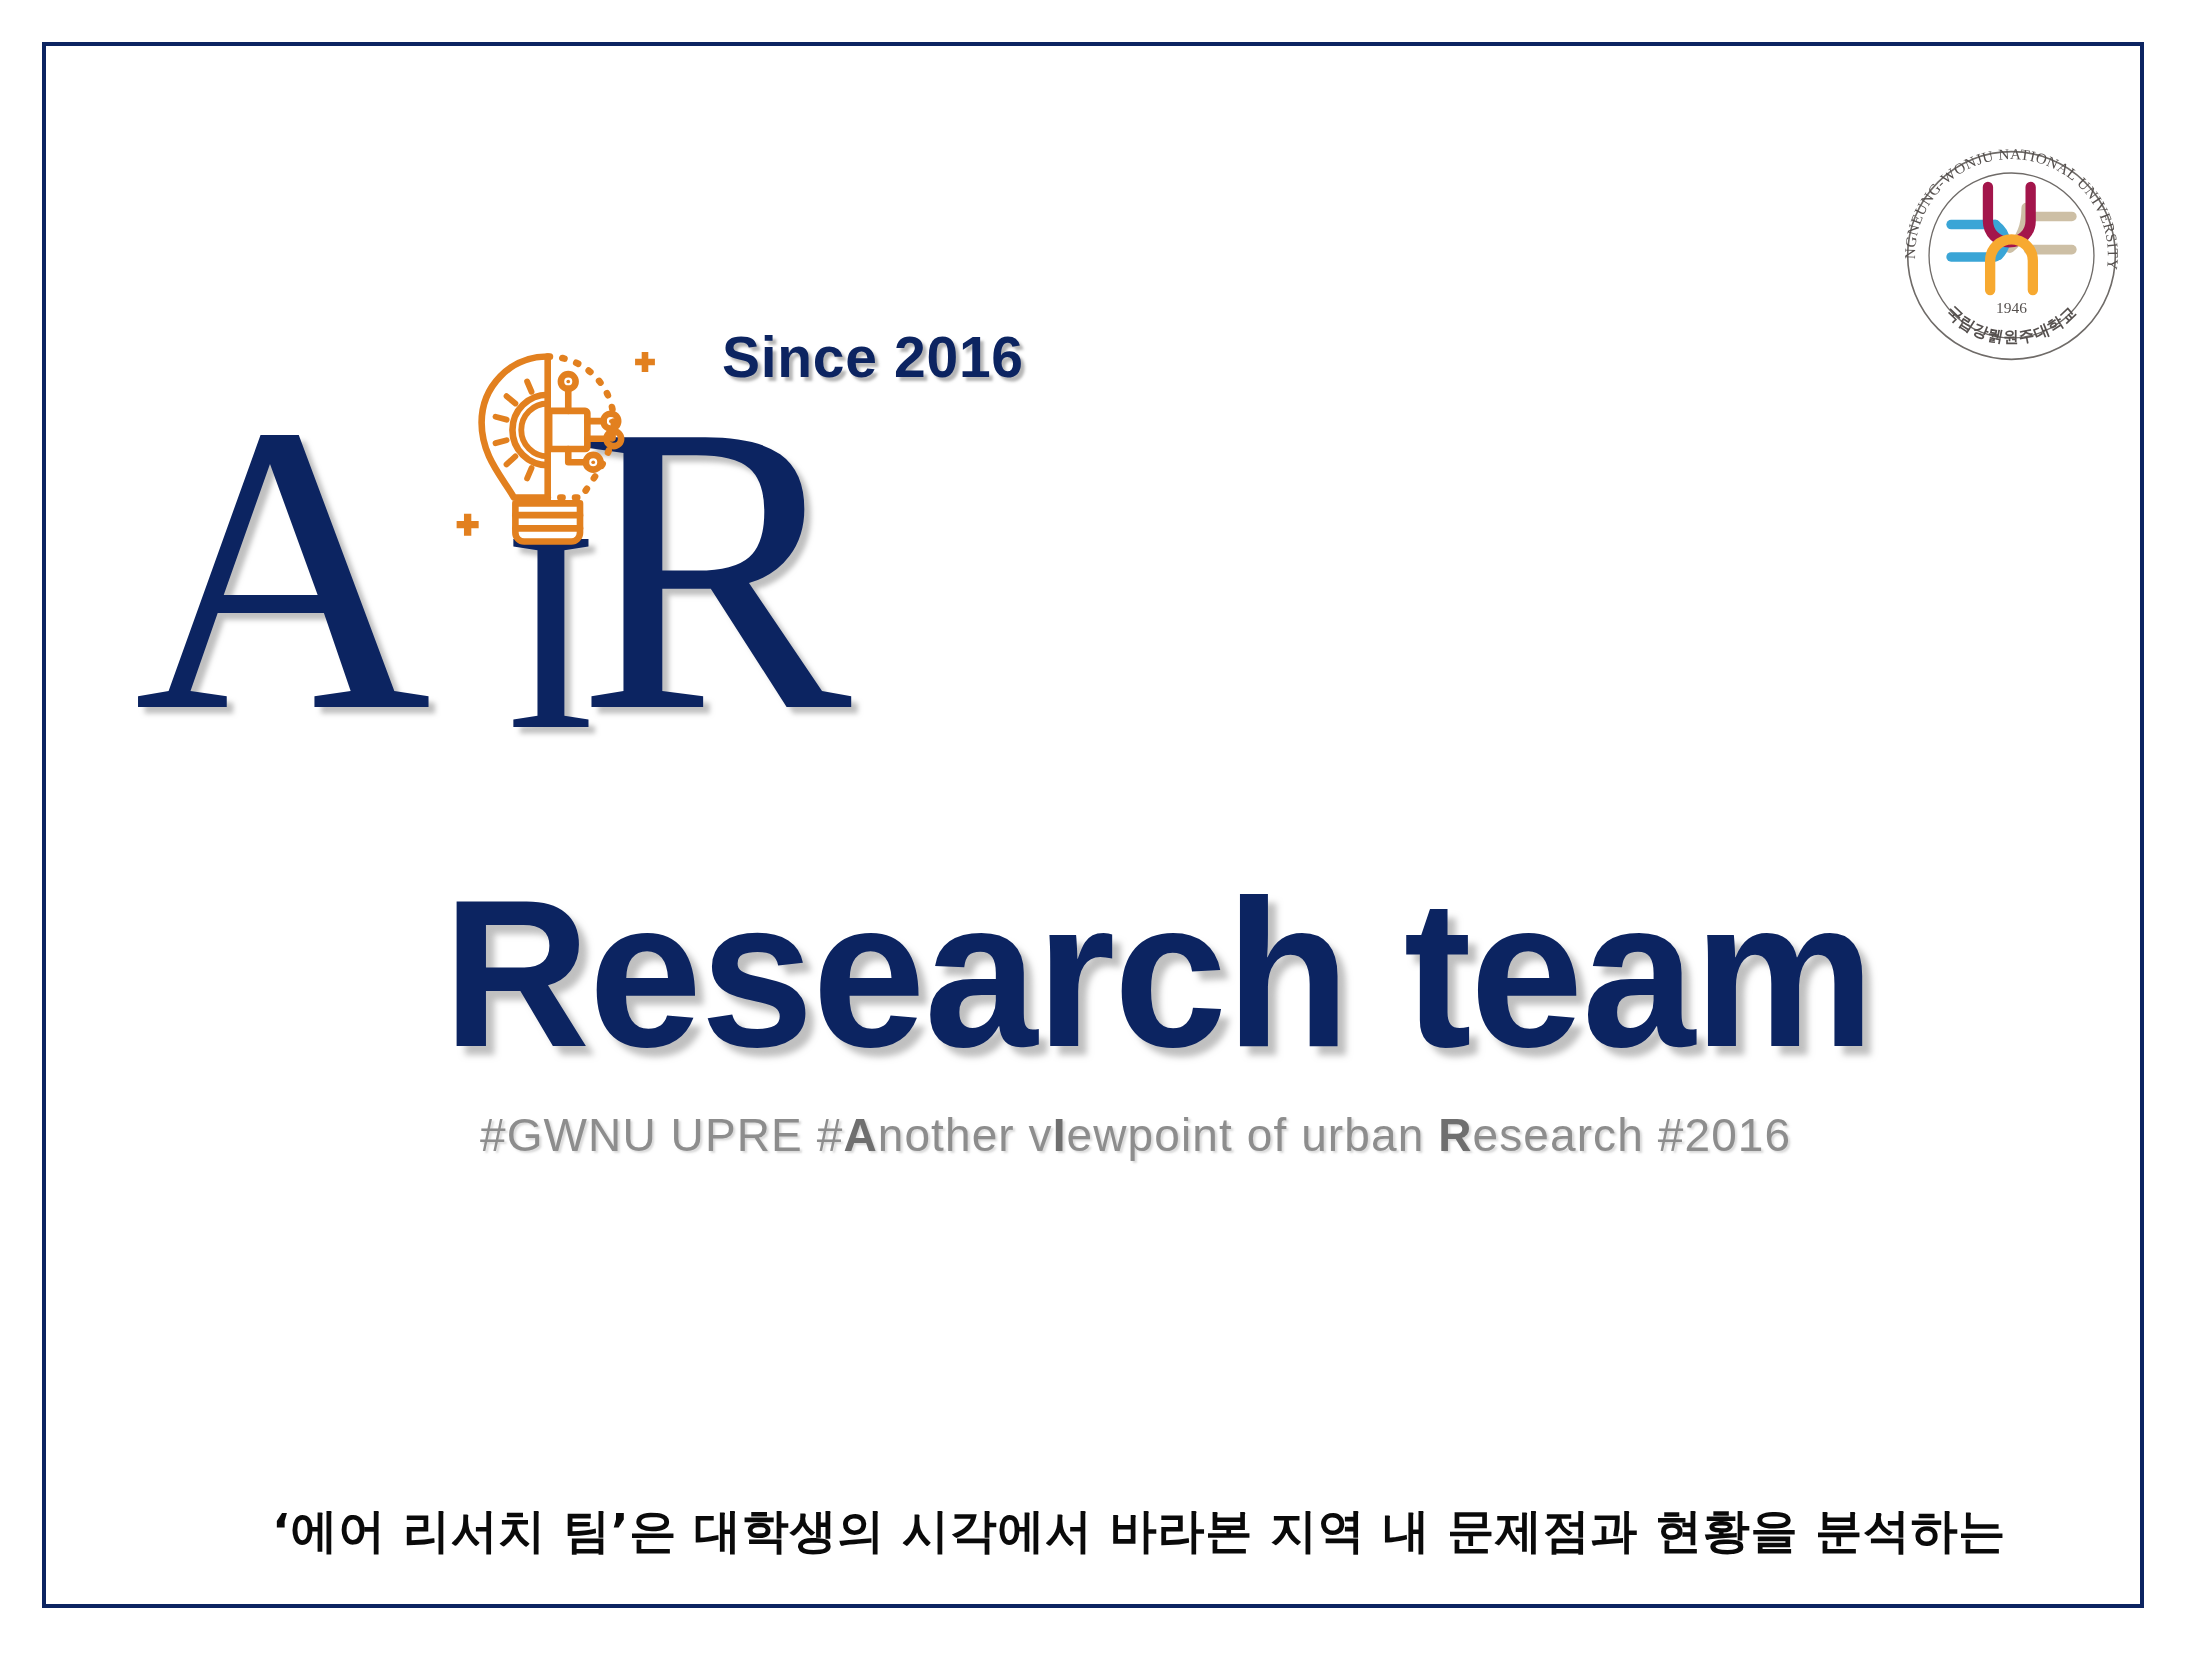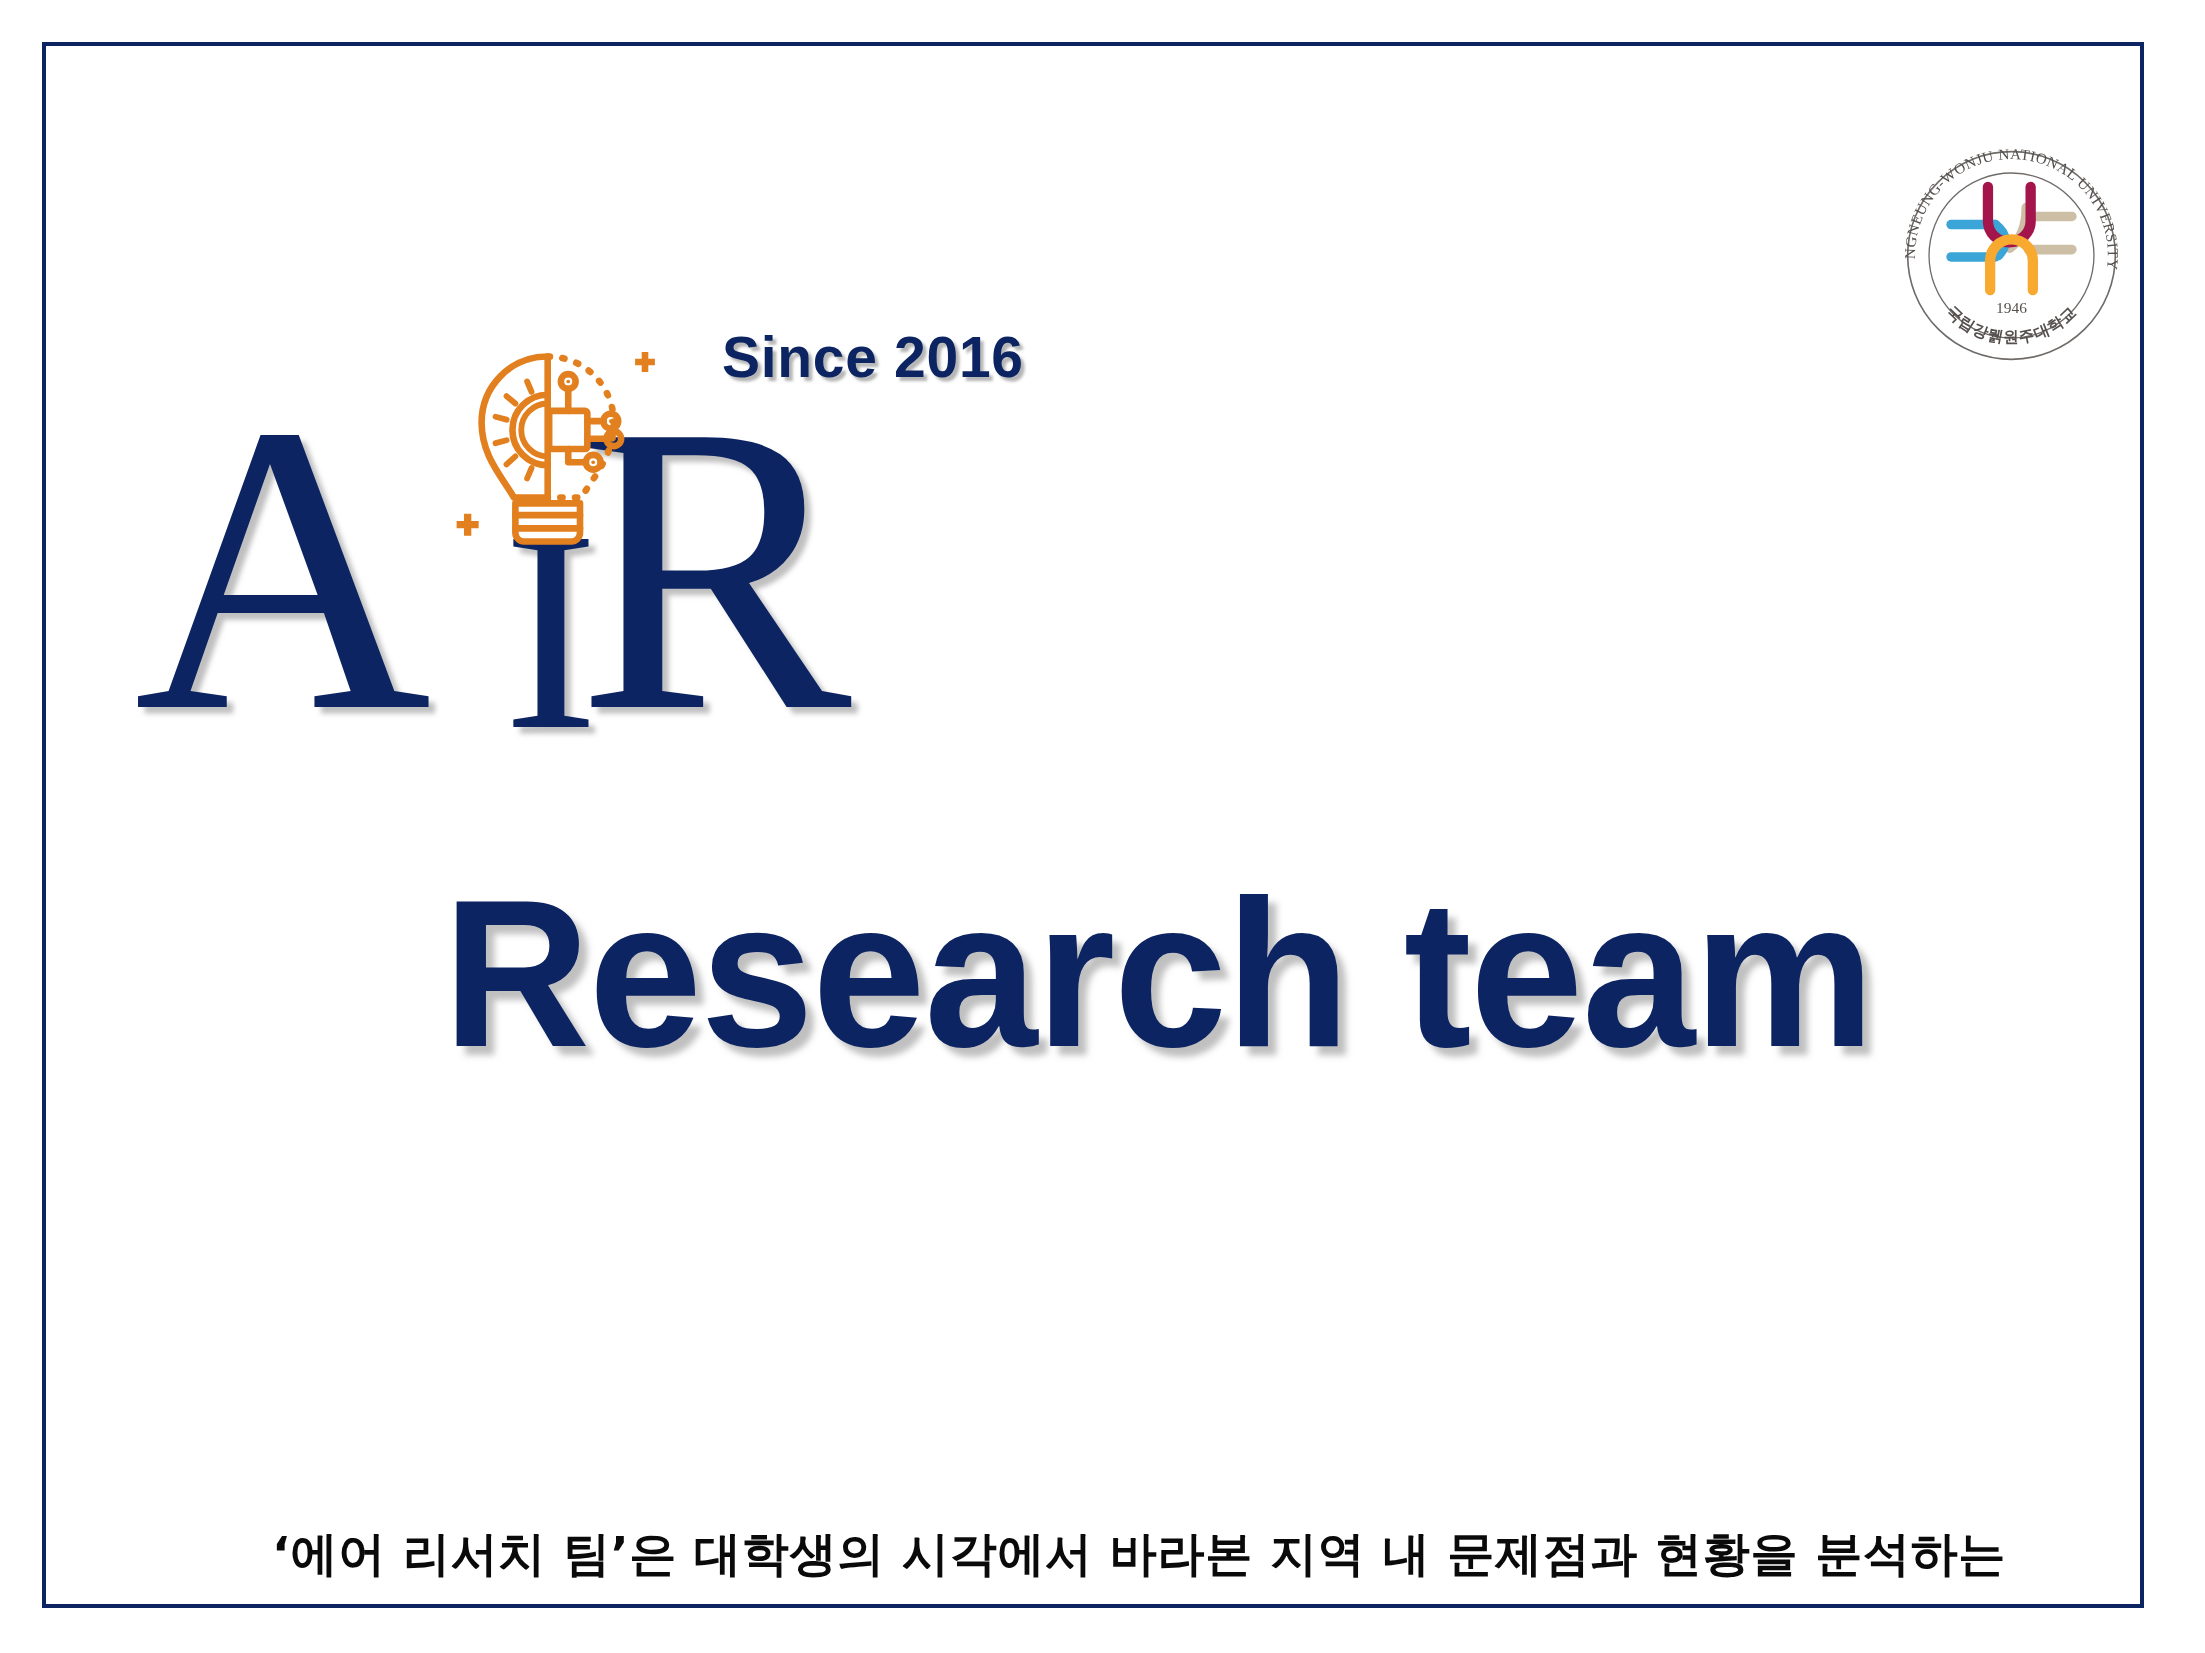--- a/index.html
+++ b/index.html
@@ -138,21 +138,20 @@
     left: 42px;
     top: 1455px;
     width: 2102px;
     text-align: center;
     font-family: "DejaVu Sans", "Liberation Sans", sans-serif;
     font-weight: bold;
     font-size: 47px;
     line-height: 1.28;
     color: #0a0a0a;
     letter-spacing: 0.7px;
-    margin-top: 23px;
   }
   .kr-desc div { white-space: nowrap; }
 </style>
 </head>
 <body>
 
 <div class="slide">
 
   <div class="slide-frame">
 
@@ -246,20 +245,23 @@
           <g fill="#e2801f">
             <path d="M 276,26 h9 v9 h9 v9 h-9 v9 h-9 v-9 h-9 v-9 h9 z"></path>
             <path d="M 34,246 h10 v10 h10 v10 h-10 v10 h-10 v-10 h-10 v-10 h10 z"></path>
           </g>
         </svg>
       </div>
     </div>
 
     <div class="research-team">Research  team</div>
 
+    <div class="tagline">
+      <span>#GWNU  UPRE  #</span><span class="accent">A</span><span>nother  v</span><span class="accent">I</span><span>ewpoint  of  urban  </span><span class="accent">R</span><span>esearch  #2016</span>
+    </div>
 
     <div class="kr-desc">
       <div>‘에어  리서치  팀’은  대학생의  시각에서  바라본  지역  내  문제점과  현황을  분석하는</div>
     </div>
 
   </div>
 </div>
 
 
 </body></html>

